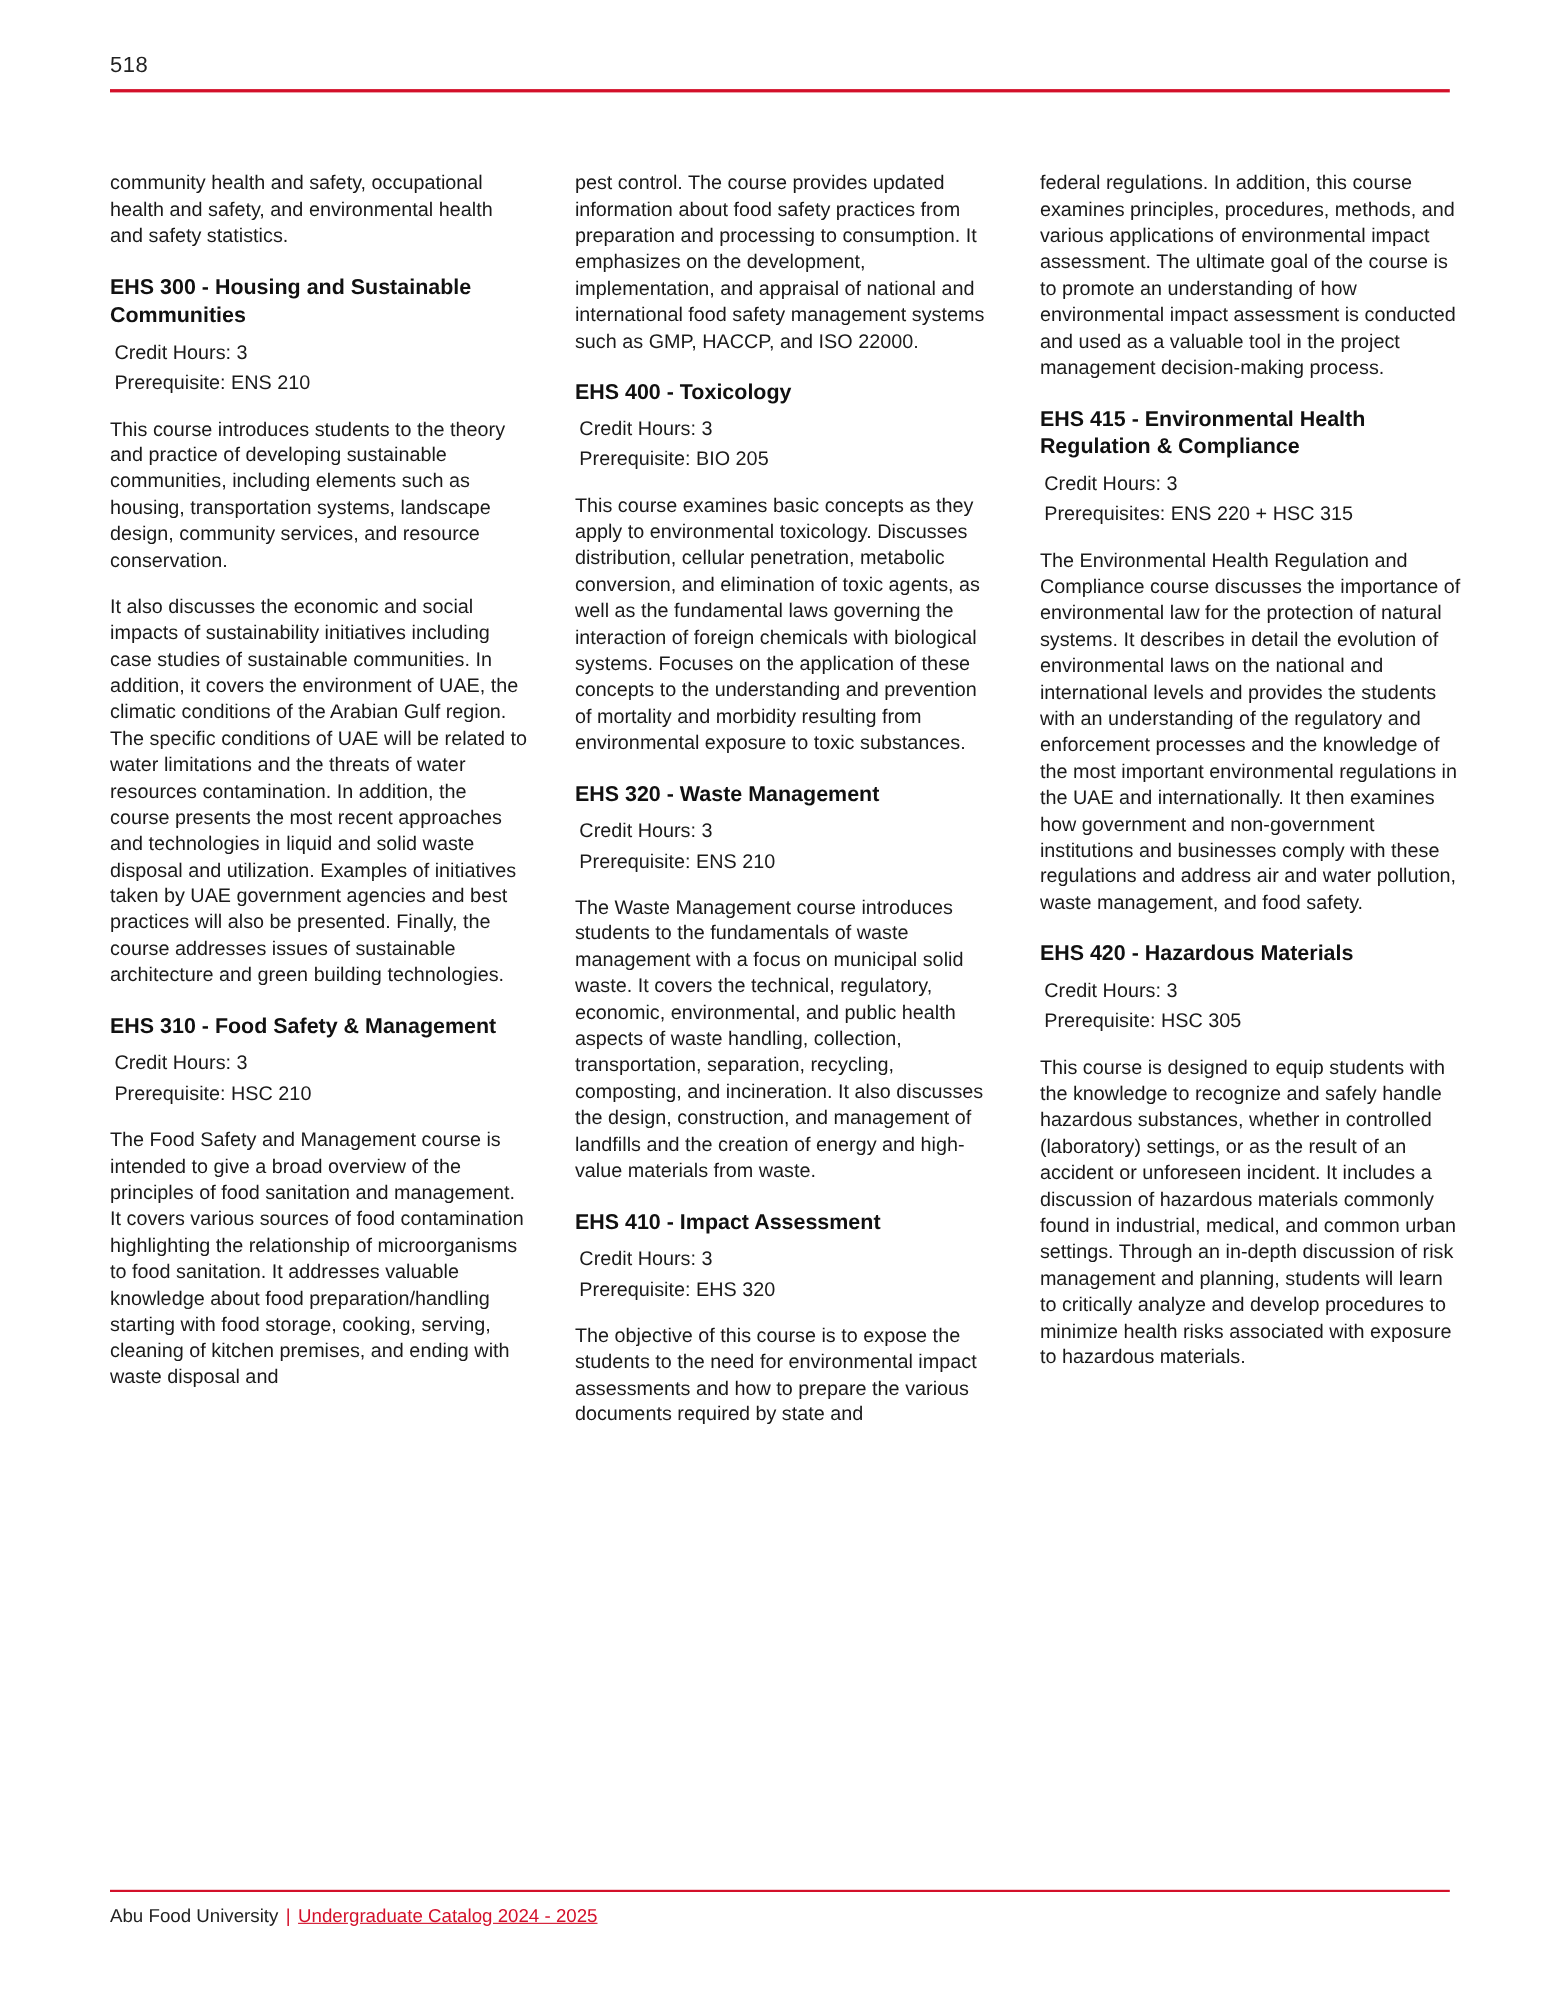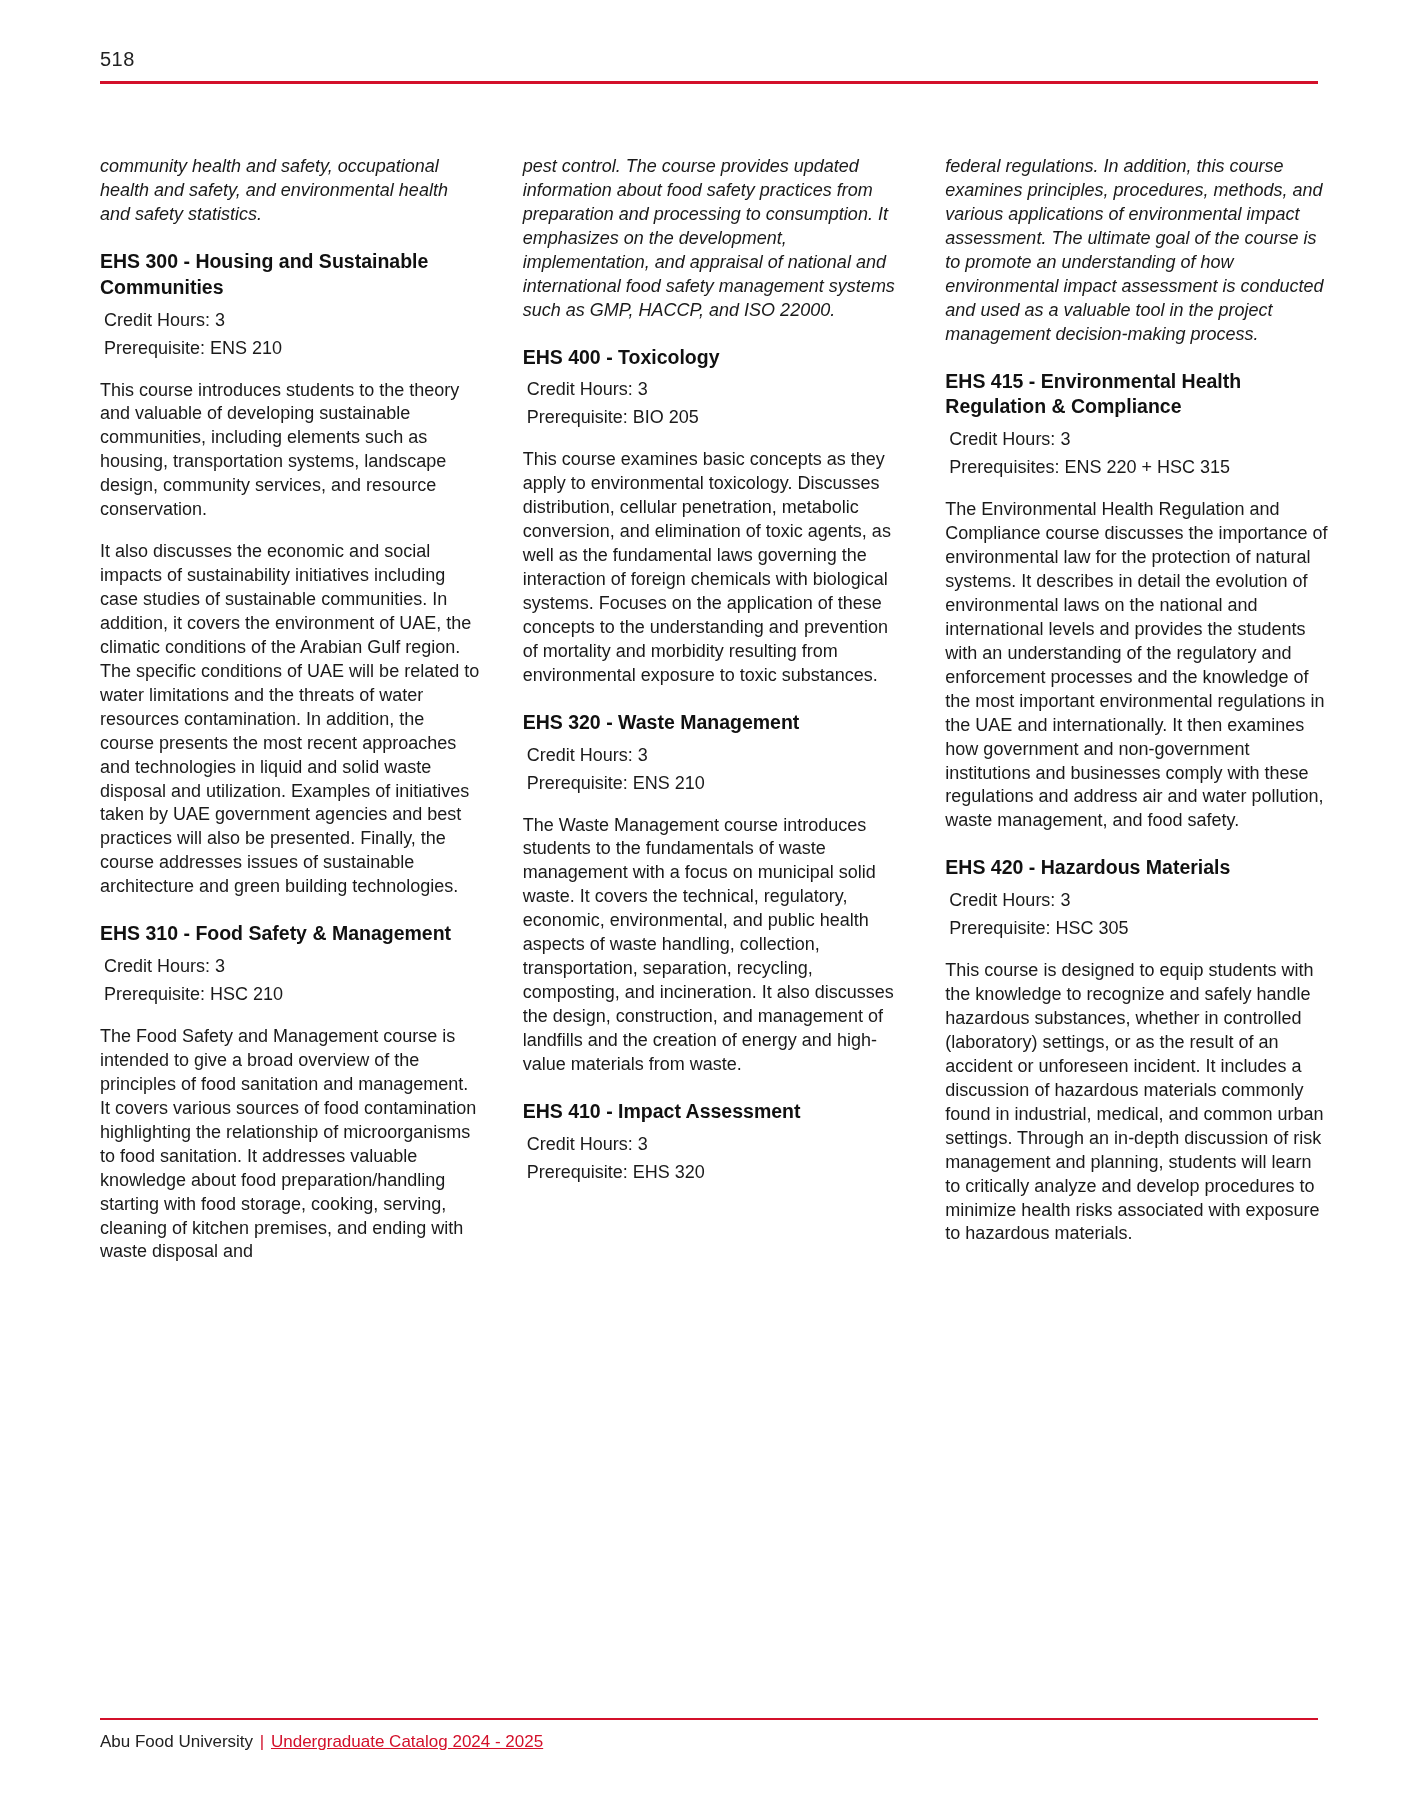--- a/index.html
+++ b/index.html
@@ -82,21 +82,20 @@
     color: #111;
   }
   .col .block:first-child h3.course-title {
     margin-top: 0;
   }
   p.body-text {
     font-size: 18px;
     line-height: 1.33;
     margin: 0 0 0 0;
     color: #1a1a1a;
-    font-style: italic;
   }
   p.meta {
     font-size: 18px;
     line-height: 1.33;
     margin: 4px;
     color: #1a1a1a;
   }
   p.para {
     font-size: 18px;
     line-height: 1.33;
@@ -119,21 +118,21 @@
 
     <div class="col">
       <div class="block">
         <p class="body-text">community health and safety, occupational health and safety, and environmental health and safety statistics.</p>
       </div>
 
       <div class="block">
         <h3 class="course-title">EHS 300 - Housing and Sustainable Communities</h3>
         <p class="meta">Credit Hours: 3</p>
         <p class="meta">Prerequisite: ENS 210</p>
-        <p class="para">This course introduces students to the theory and valuable of developing sustainable communities, including elements such as housing, transportation systems, landscape design, community services, and resource conservation.</p>
+        <p class="para">This course introduces students to the theory and practice of developing sustainable communities, including elements such as housing, transportation systems, landscape design, community services, and resource conservation.</p>
         <p class="para">It also discusses the economic and social impacts of sustainability initiatives including case studies of sustainable communities. In addition, it covers the environment of UAE, the climatic conditions of the Arabian Gulf region. The specific conditions of UAE will be related to water limitations and the threats of water resources contamination. In addition, the course presents the most recent approaches and technologies in liquid and solid waste disposal and utilization. Examples of initiatives taken by UAE government agencies and best practices will also be presented. Finally, the course addresses issues of sustainable architecture and green building technologies.</p>
       </div>
 
       <div class="block">
         <h3 class="course-title">EHS 310 - Food Safety &amp; Management</h3>
         <p class="meta">Credit Hours: 3</p>
         <p class="meta">Prerequisite: HSC 210</p>
         <p class="para">The Food Safety and Management course is intended to give a broad overview of the principles of food sanitation and management. It covers various sources of food contamination highlighting the relationship of microorganisms to food sanitation. It addresses valuable knowledge about food preparation/handling starting with food storage, cooking, serving, cleaning of kitchen premises, and ending with waste disposal and</p>
       </div>
     </div>
@@ -154,20 +153,21 @@
         <h3 class="course-title">EHS 320 - Waste Management</h3>
         <p class="meta">Credit Hours: 3</p>
         <p class="meta">Prerequisite: ENS 210</p>
         <p class="para">The Waste Management course introduces students to the fundamentals of waste management with a focus on municipal solid waste. It covers the technical, regulatory, economic, environmental, and public health aspects of waste handling, collection, transportation, separation, recycling, composting, and incineration. It also discusses the design, construction, and management of landfills and the creation of energy and high-value materials from waste.</p>
       </div>
 
       <div class="block">
         <h3 class="course-title">EHS 410 - Impact Assessment</h3>
         <p class="meta">Credit Hours: 3</p>
         <p class="meta">Prerequisite: EHS 320</p>
+        <p class="para">The objective of this course is to expose the students to the need for environmental impact assessments and how to prepare the various documents required by state and</p>
       </div>
     </div>
 
     <div class="col">
       <div class="block">
         <p class="body-text">federal regulations. In addition, this course examines principles, procedures, methods, and various applications of environmental impact assessment. The ultimate goal of the course is to promote an understanding of how environmental impact assessment is conducted and used as a valuable tool in the project management decision-making process.</p>
       </div>
 
       <div class="block">
         <h3 class="course-title">EHS 415 - Environmental Health Regulation &amp; Compliance</h3>

